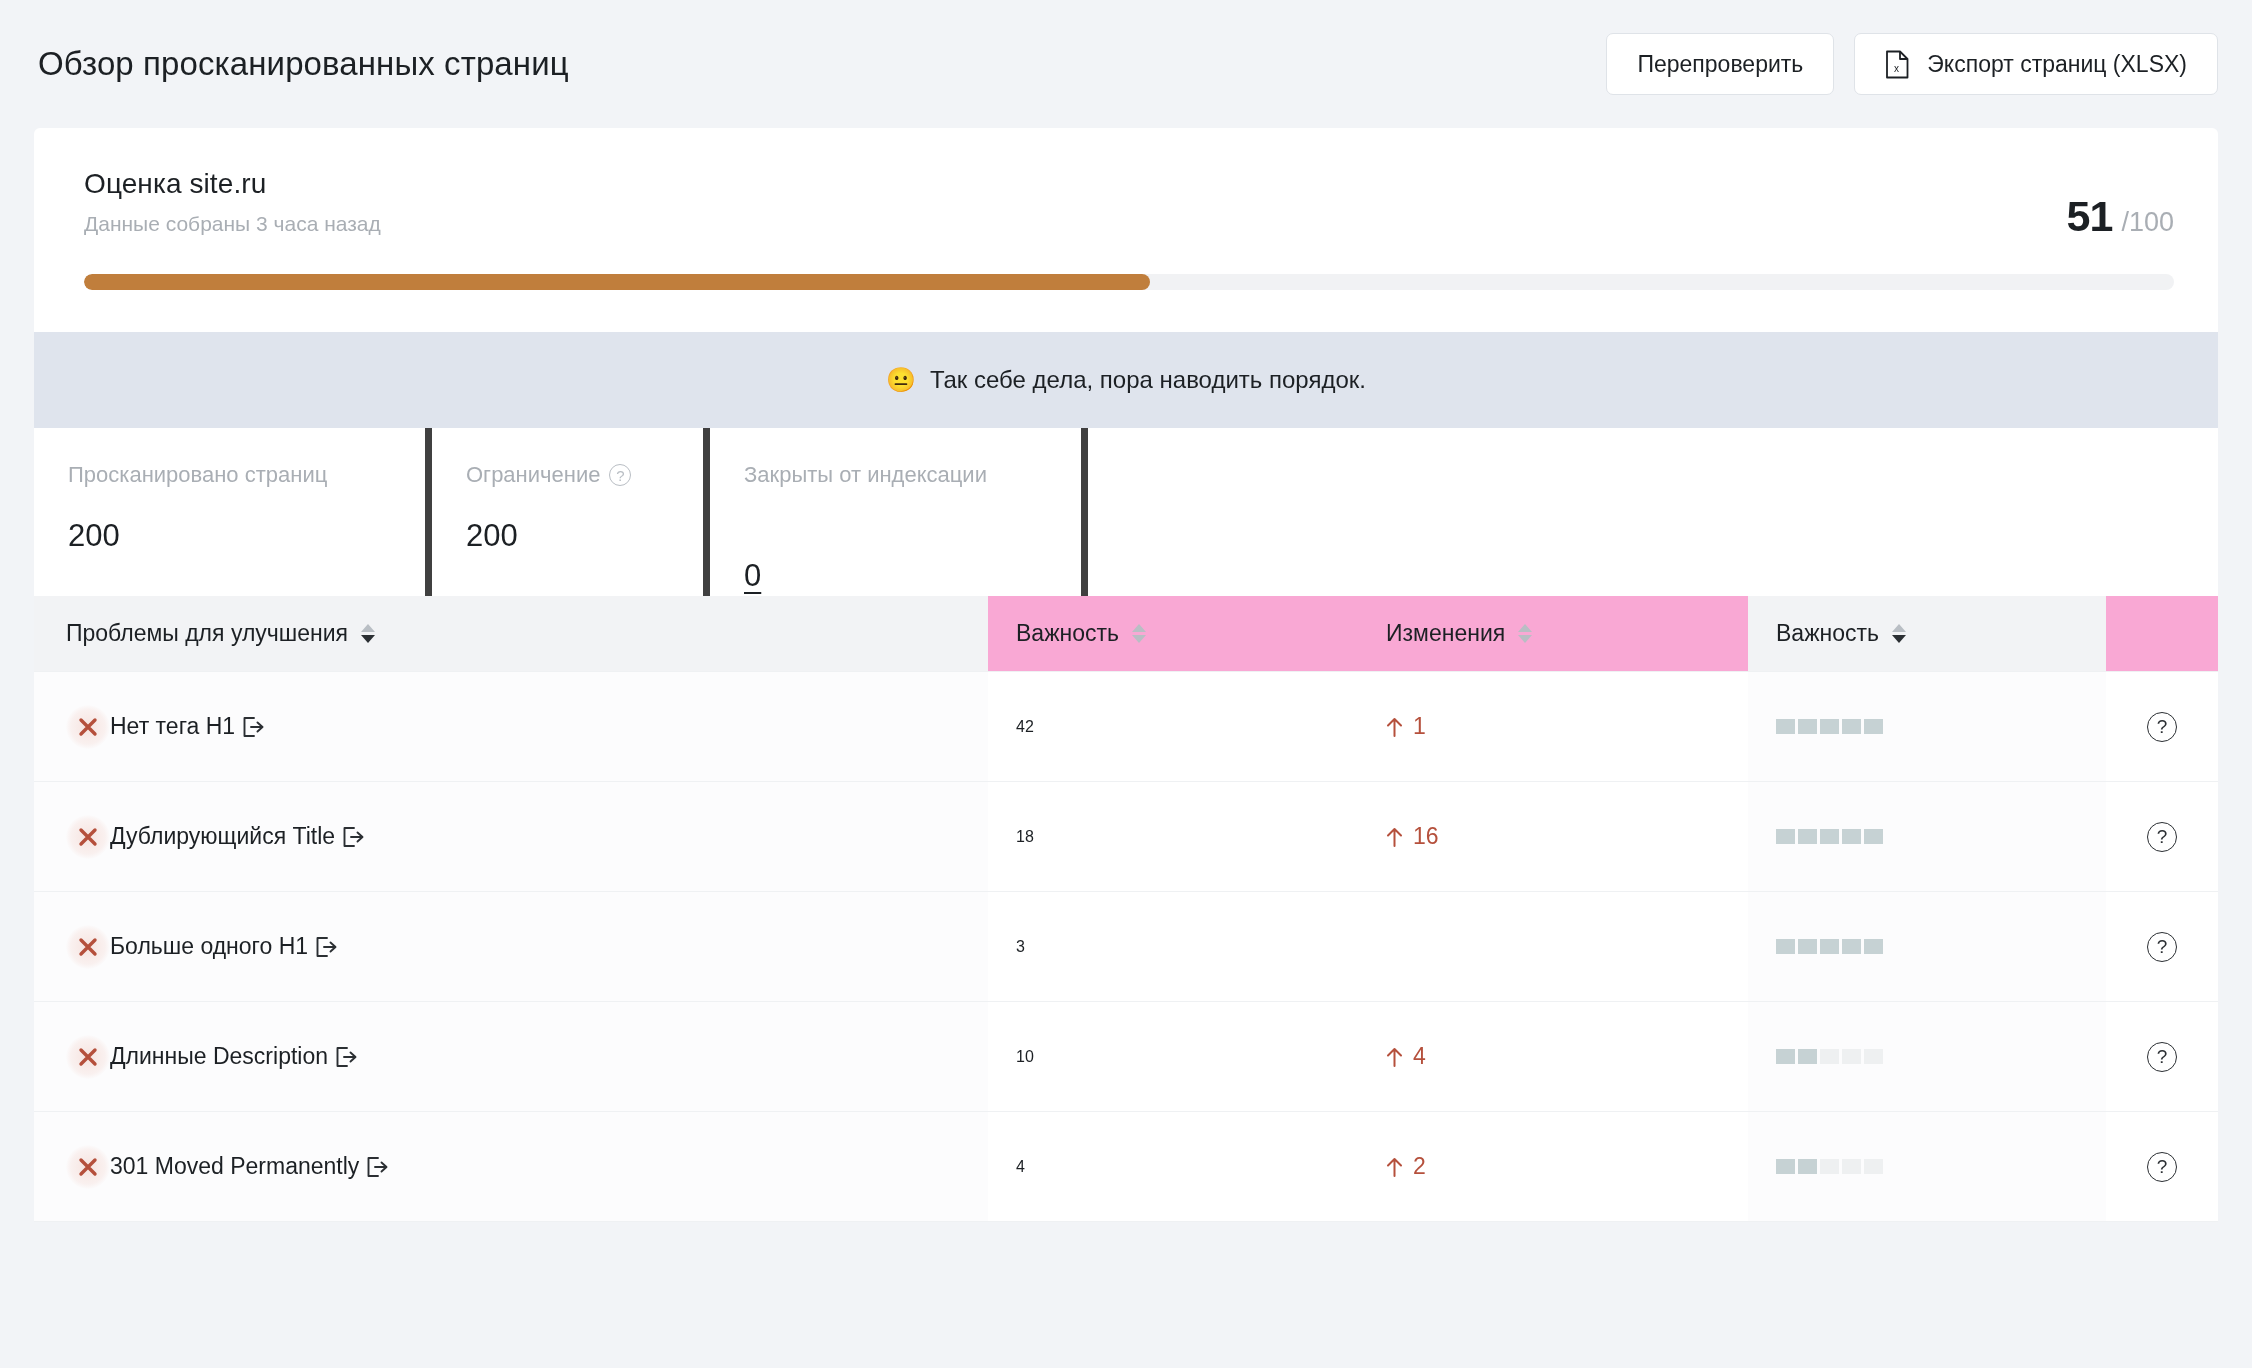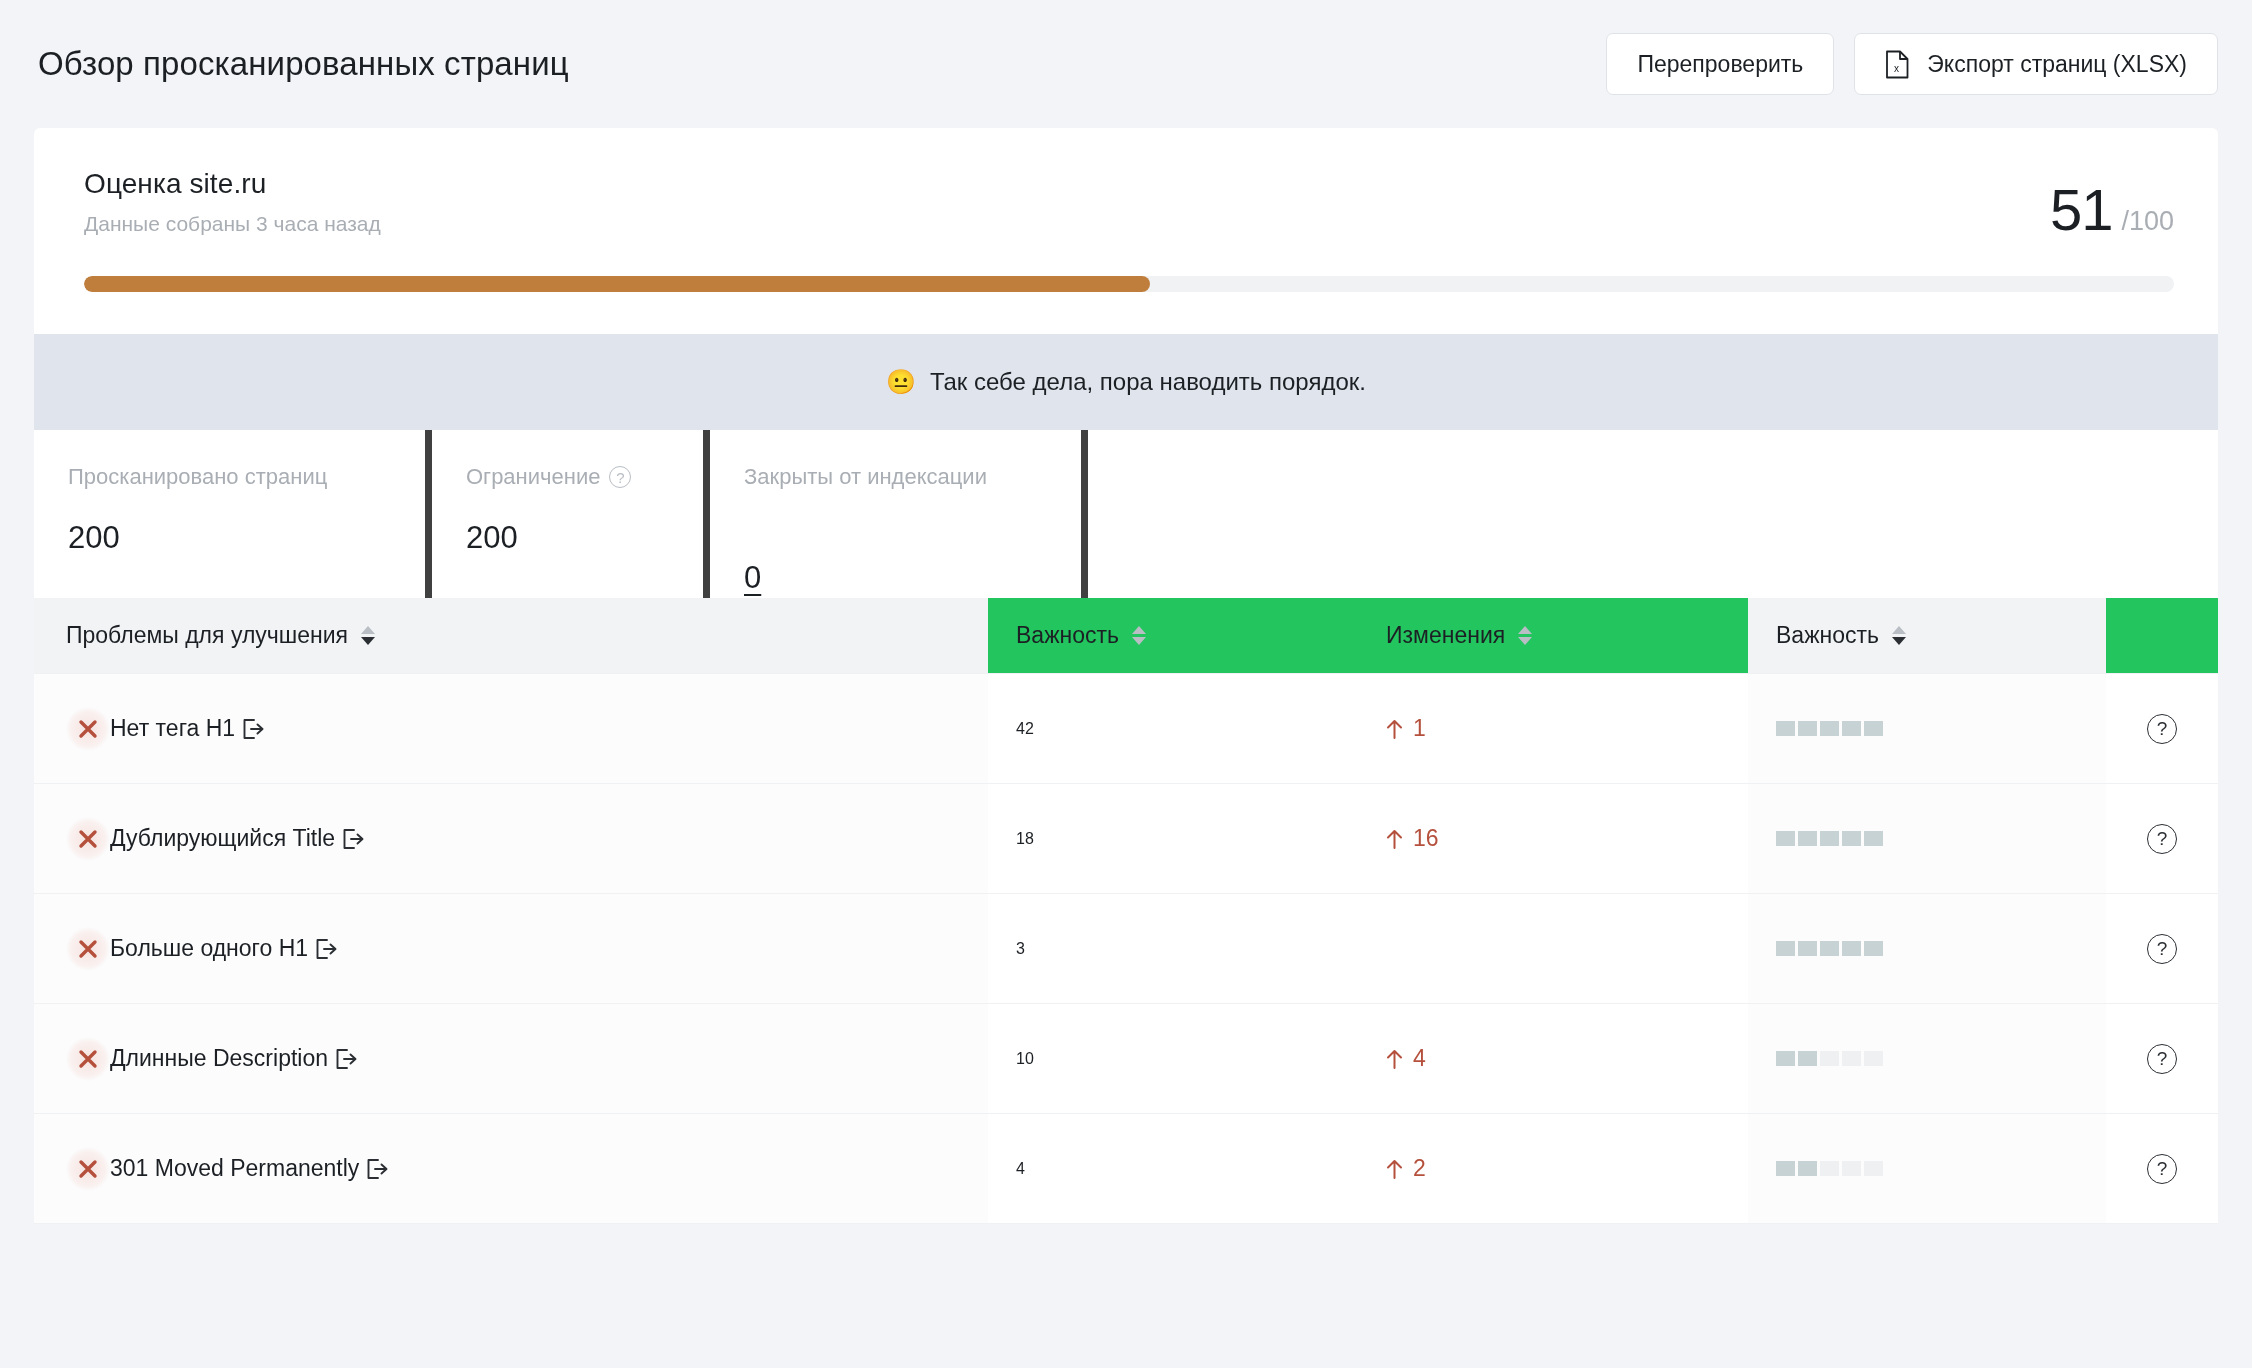--- a/index.html
+++ b/index.html
@@ -66,24 +66,25 @@
   .score-sub {
     font-size: 21px;
     color: #a9aeb4;
   }
   .score-value {
     display: flex;
     align-items: baseline;
     padding-top: 8px;
   }
   .score-num {
-    font-size: 58px;
-    font-weight: normal;
+    font-size: 43px;
+    font-weight: bold;
     color: #1c2024;
     letter-spacing: -1px;
+    margin-top: 16px;
   }
   .score-den {
     font-size: 27px;
     color: #a9aeb4;
     margin-left: 9px;
   }
   .progress-track {
     margin-top: 33px;
     height: 16px;
     border-radius: 9px;
@@ -160,21 +161,21 @@
     cursor: pointer;
   }
 
   
   .table { margin: 0 34px; background: #ffffff; }
   .trow {
     display: flex;
     align-items: stretch;
     border-bottom: 1px solid #eff1f3;
   }
-  .thead { background: #22c55e; height: 76px; }
+  .thead { background: #f9a8d4; height: 76px; }
   .thead .cell {
     display: flex;
     align-items: center;
     font-size: 23px;
     color: #1c2024;
     gap: 13px;
   }
   .cell { display: flex; align-items: center; }
   .c-issue   { width: 954px; padding-left: 32px; }
   .c-value   { width: 370px; padding-left: 28px; }

